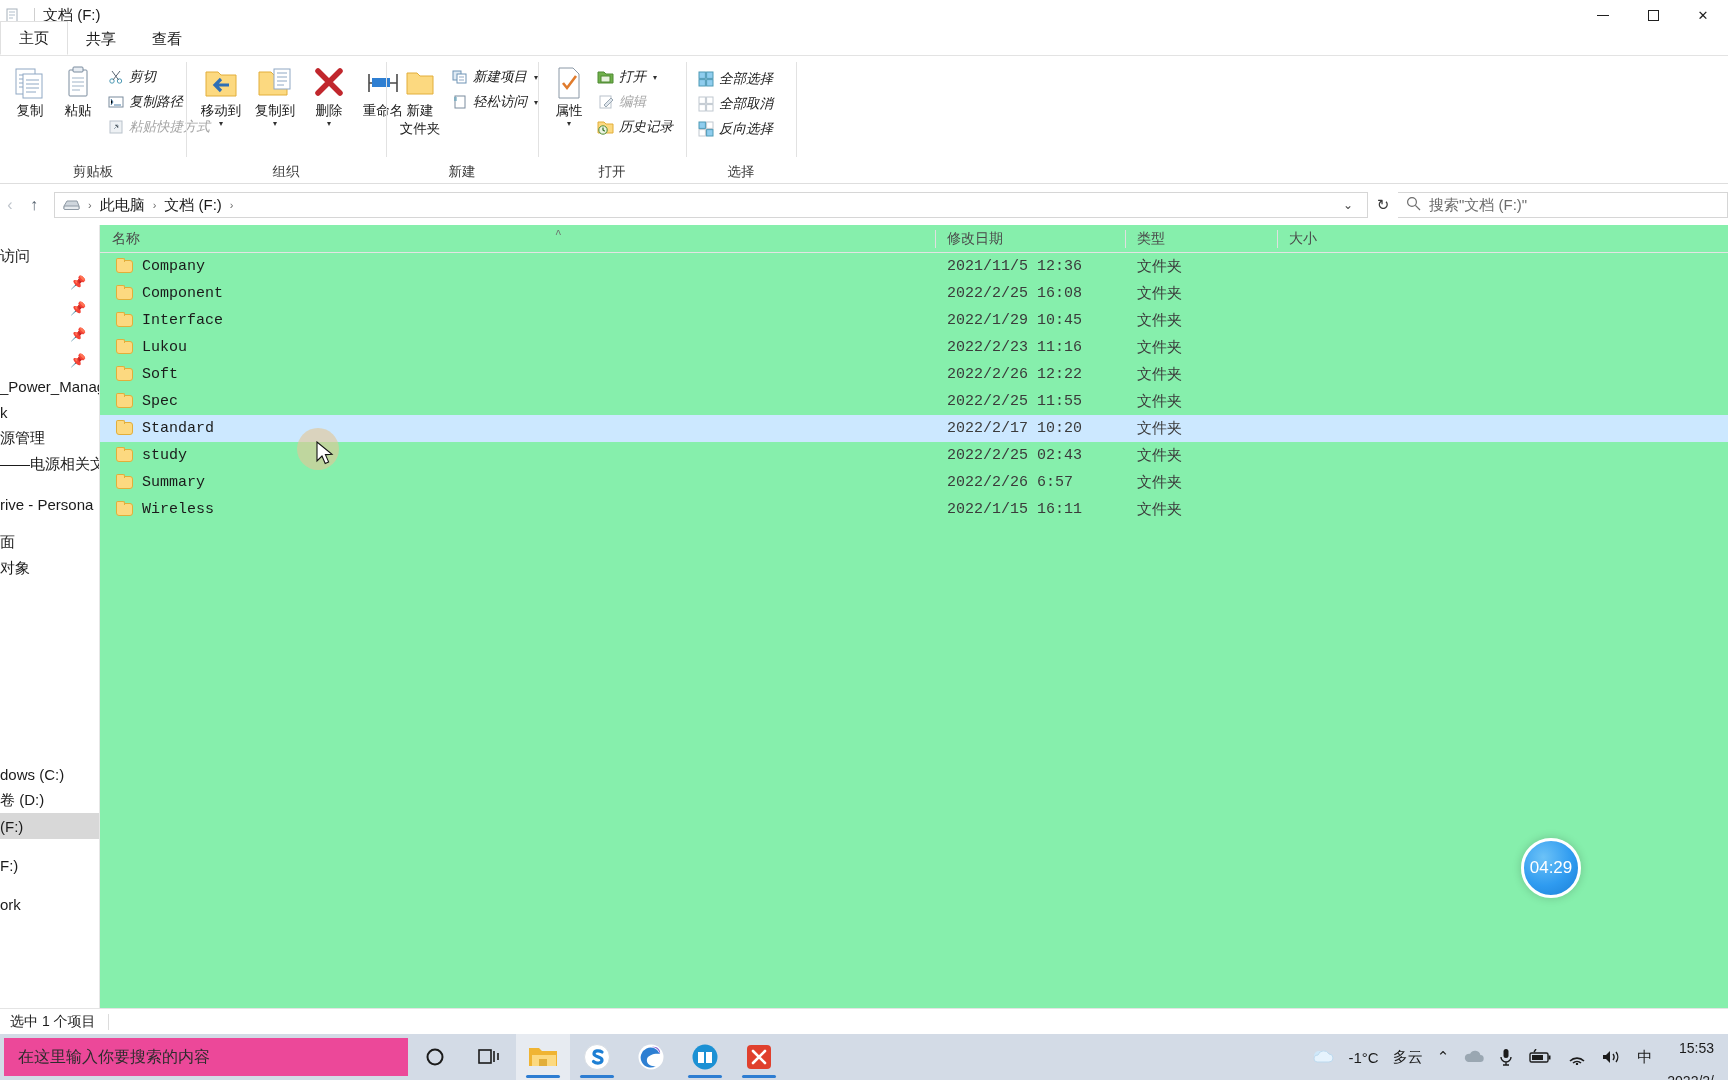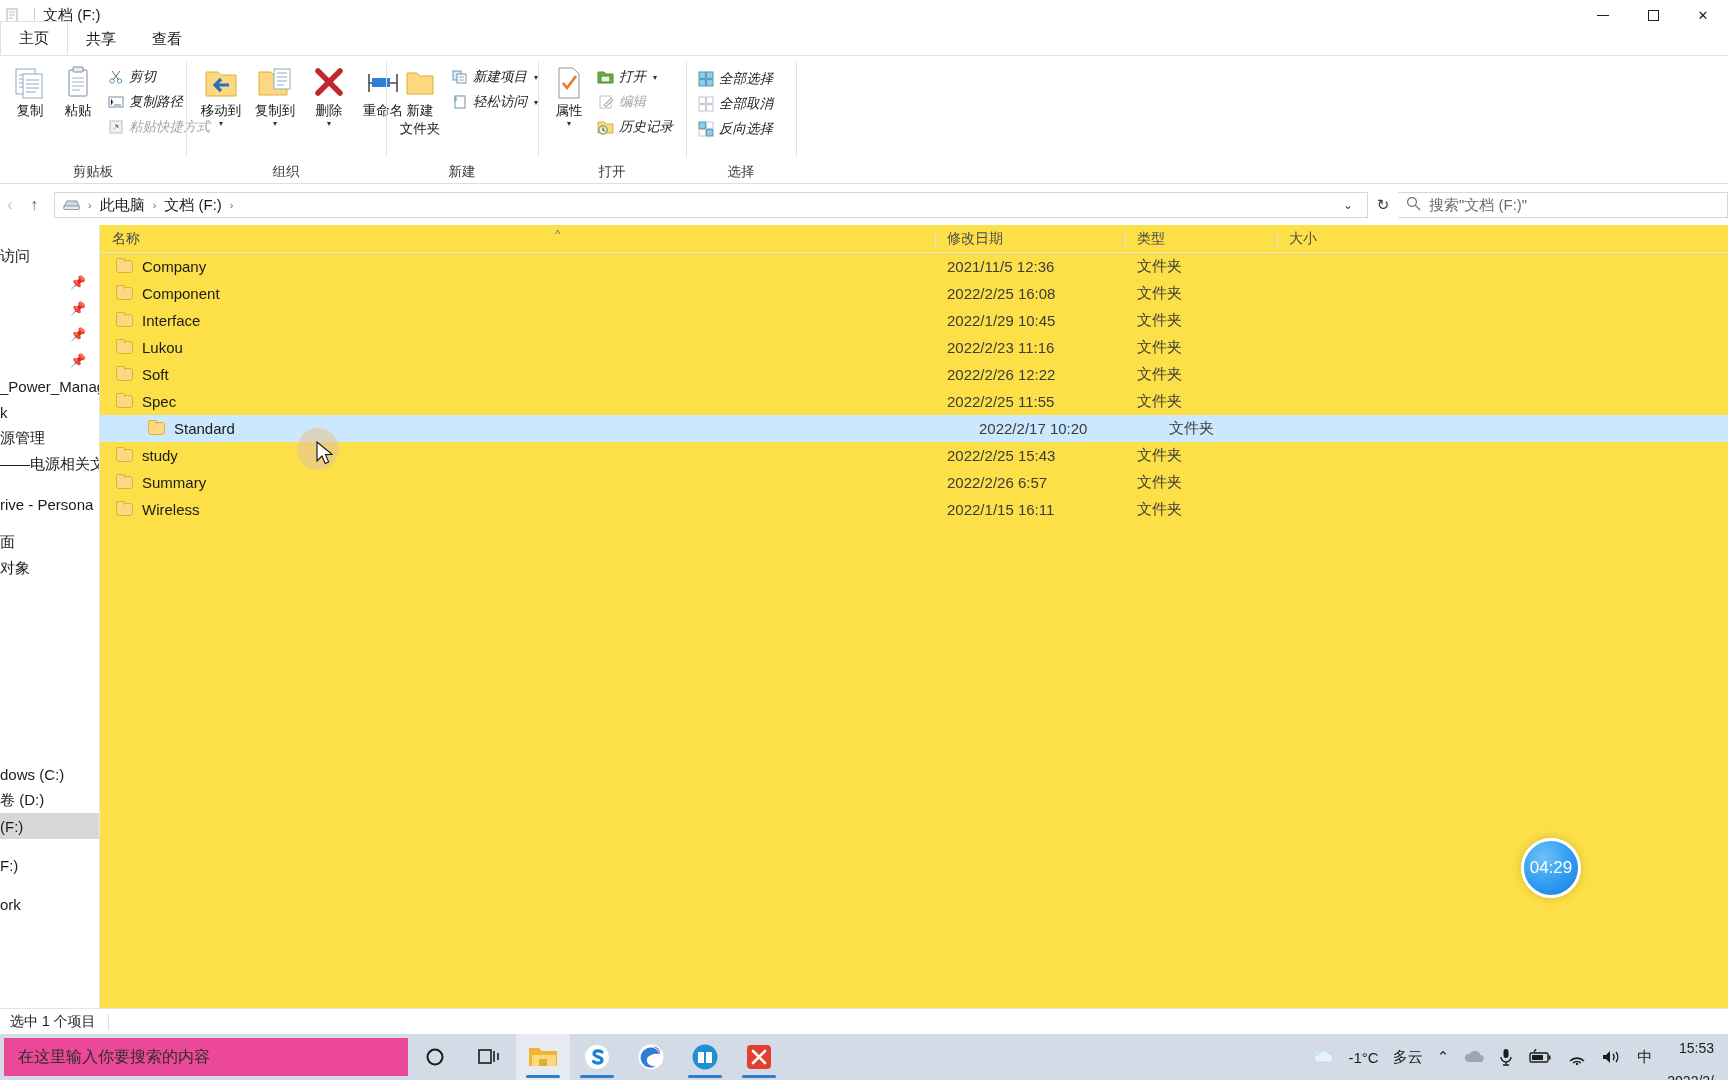--- a/index.html
+++ b/index.html
@@ -118,34 +118,35 @@
   .sb-item {
     height: 26px; display: flex; align-items: center; padding-left: 0;
     font-size: 15px; color: #1b1b1b; white-space: nowrap; position: relative;
   }
   .sb-item.sel { background: #d8d8d8; }
   .sb-pin { position: absolute; right: 12px; color: #7d7d7d; font-size: 13px; }
 
   
   .listpane {
     position: absolute; left: 100px; top: 225px; width: 1628px; height: 783px;
-    background: #fde047;
+    background: #86efac;
+    font-family: Liberation Mono, monospace;
   }
   .colhdr {
     height: 28px; display: flex; align-items: center; border-bottom: 1px solid #e4e4e4;
     position: relative;
   }
   .ch { font-size: 14px; color: #4a4a4a; padding-left: 12px; position: relative; height: 28px; display: flex; align-items: center; }
   .ch + .ch::before { content: ""; position: absolute; left: 0; top: 5px; bottom: 5px; width: 1px; background: #e0e0e0; }
   .sortarrow { position: absolute; left: 455px; top: 3px; font-size: 11px; color: #6a6a6a; }
 
   .row {
     height: 27px; display: flex; align-items: center; font-size: 15px; color: #1b1b1b;
   }
-  .row.sel { background: #cce8ff; padding-left: 32px; }
+  .row.sel { background: #cce8ff; }
   .cell-name { display: flex; align-items: center; gap: 9px; padding-left: 16px; }
   .cell-date { color: #3b3b3b; padding-left: 12px; text-align: left; }
   .cell-type { color: #3b3b3b; padding-left: 12px; }
   .cell-size { color: #3b3b3b; padding-left: 12px; }
 
   
   .cursor-halo {
     position: absolute; width: 42px; height: 42px; border-radius: 50%;
     background: rgba(226,198,150,0.62); pointer-events: none;
   }
@@ -618,21 +619,21 @@
         </div>
         <div class="cell-date" style="width:190px">2022/2/17 10:20</div>
         <div class="cell-type" style="width:152px">文件夹</div>
         <div class="cell-size" style="width:110px"></div>
       </div>
       <div class="row">
         <div class="cell-name" style="width:835px">
           <span class="folder sm"></span>
           <span>study</span>
         </div>
-        <div class="cell-date" style="width:190px">2022/2/25 15:43</div>
+        <div class="cell-date" style="width:190px">2022/2/25 02:43</div>
         <div class="cell-type" style="width:152px">文件夹</div>
         <div class="cell-size" style="width:110px"></div>
       </div>
       <div class="row">
         <div class="cell-name" style="width:835px">
           <span class="folder sm"></span>
           <span>Summary</span>
         </div>
         <div class="cell-date" style="width:190px">2022/2/26 6:57</div>
         <div class="cell-type" style="width:152px">文件夹</div>

